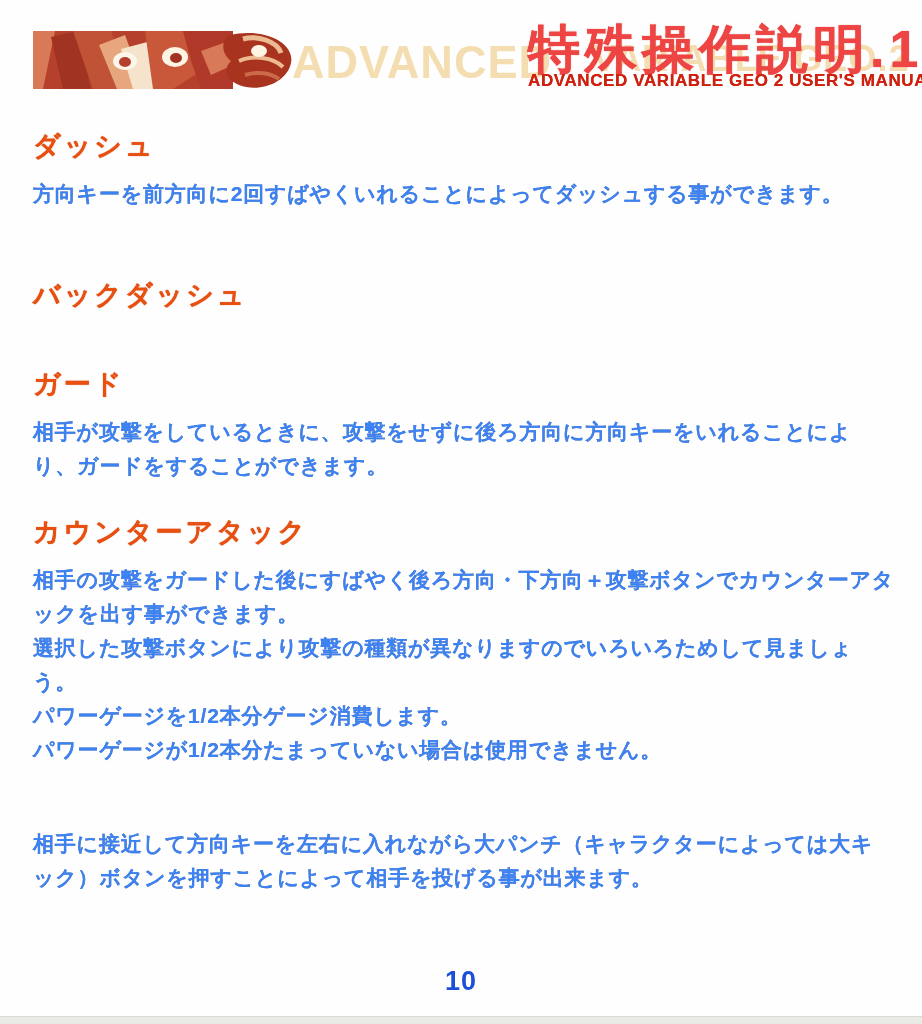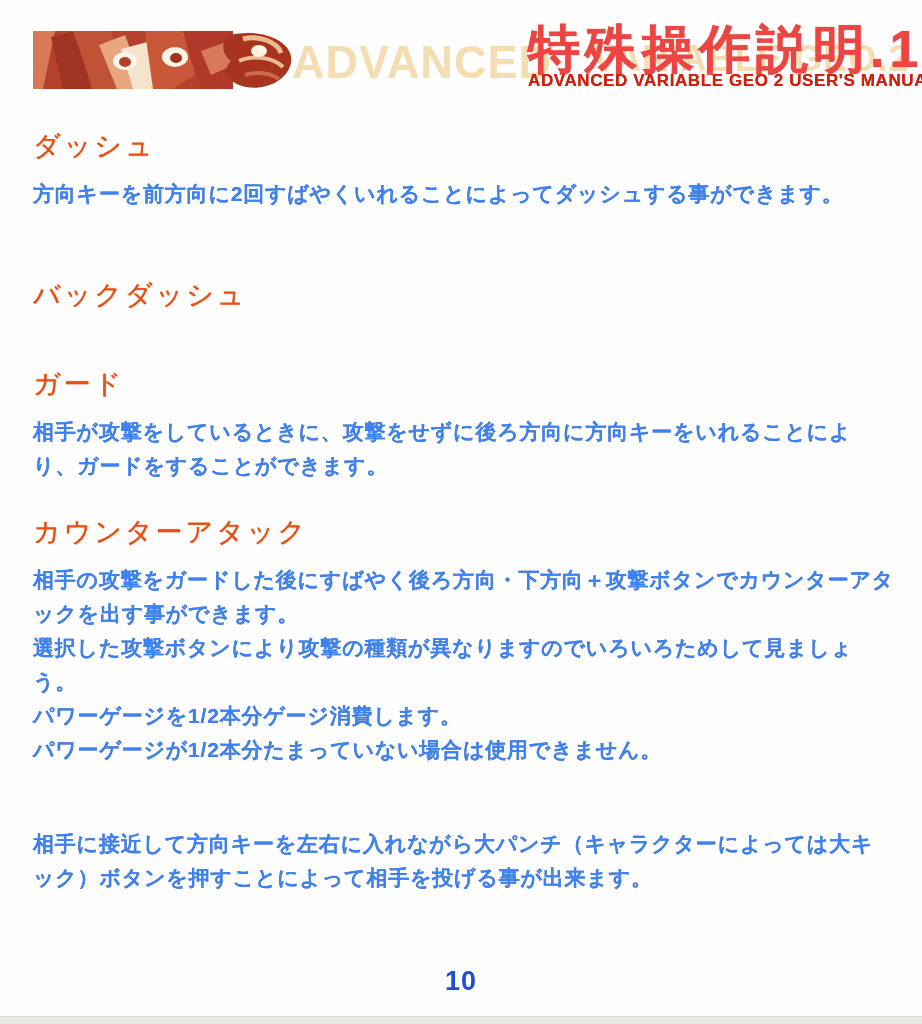--- a/index.html
+++ b/index.html
@@ -42,21 +42,21 @@
     font-size:17px; font-weight:bold;
     color:#cf2110; letter-spacing:0.6px;
     white-space:nowrap; margin-top:1px;
     text-shadow:0 0 0.5px #cf2110;
   }
 
   
   .content { position:absolute; top:118px; left:33px; width:862px; }
   .section { }
   .section h2 {
-    font-size:27px; font-weight:normal;
+    font-size:27px; font-weight:bold;
     color:#e9500f; letter-spacing:3px;
     text-shadow:0 0 1px #c83c08;
     margin-bottom:13px;
   }
   .section p {
     font-size:21px; font-weight:bold;
     color:#3b82f6; letter-spacing:0.8px;
     line-height:34px;
     text-shadow:0 0 0.6px rgba(30,30,30,0.55);
   }

